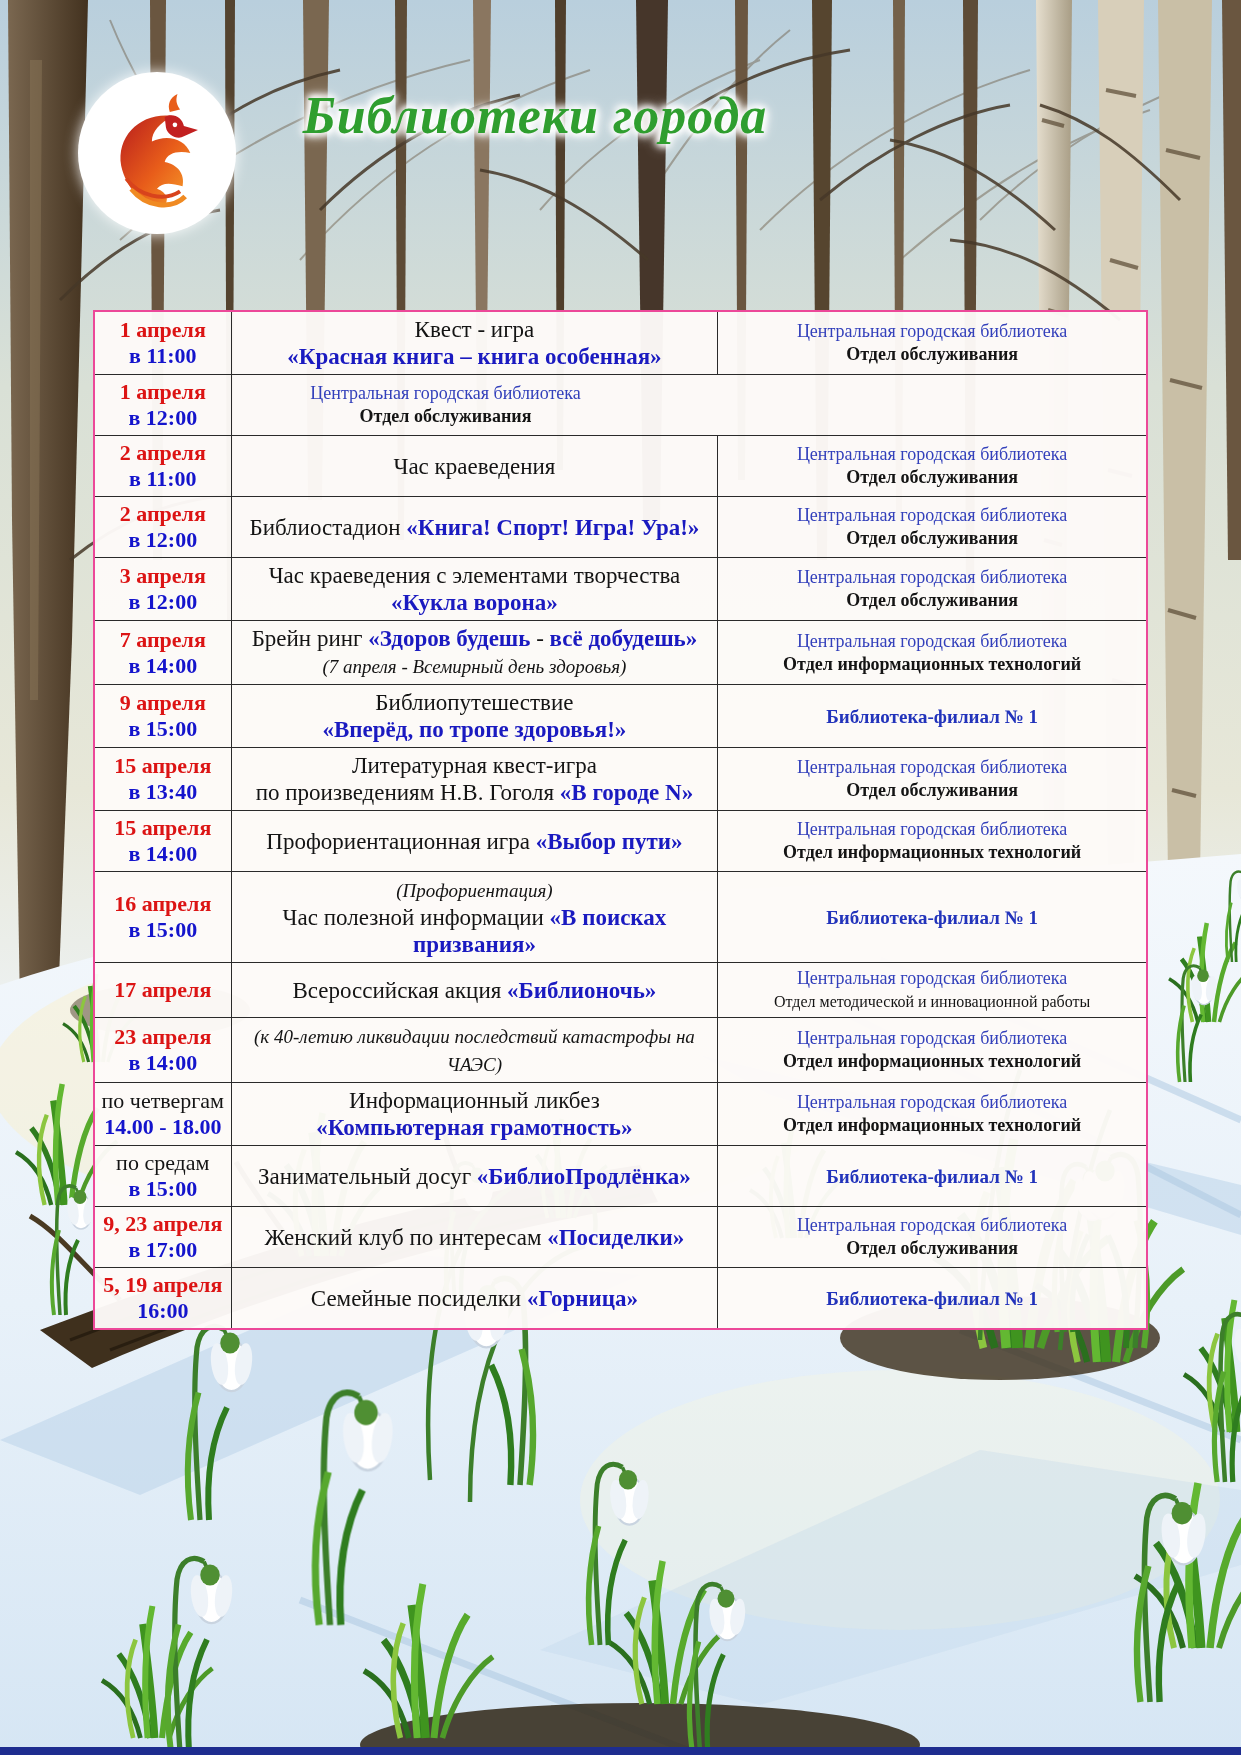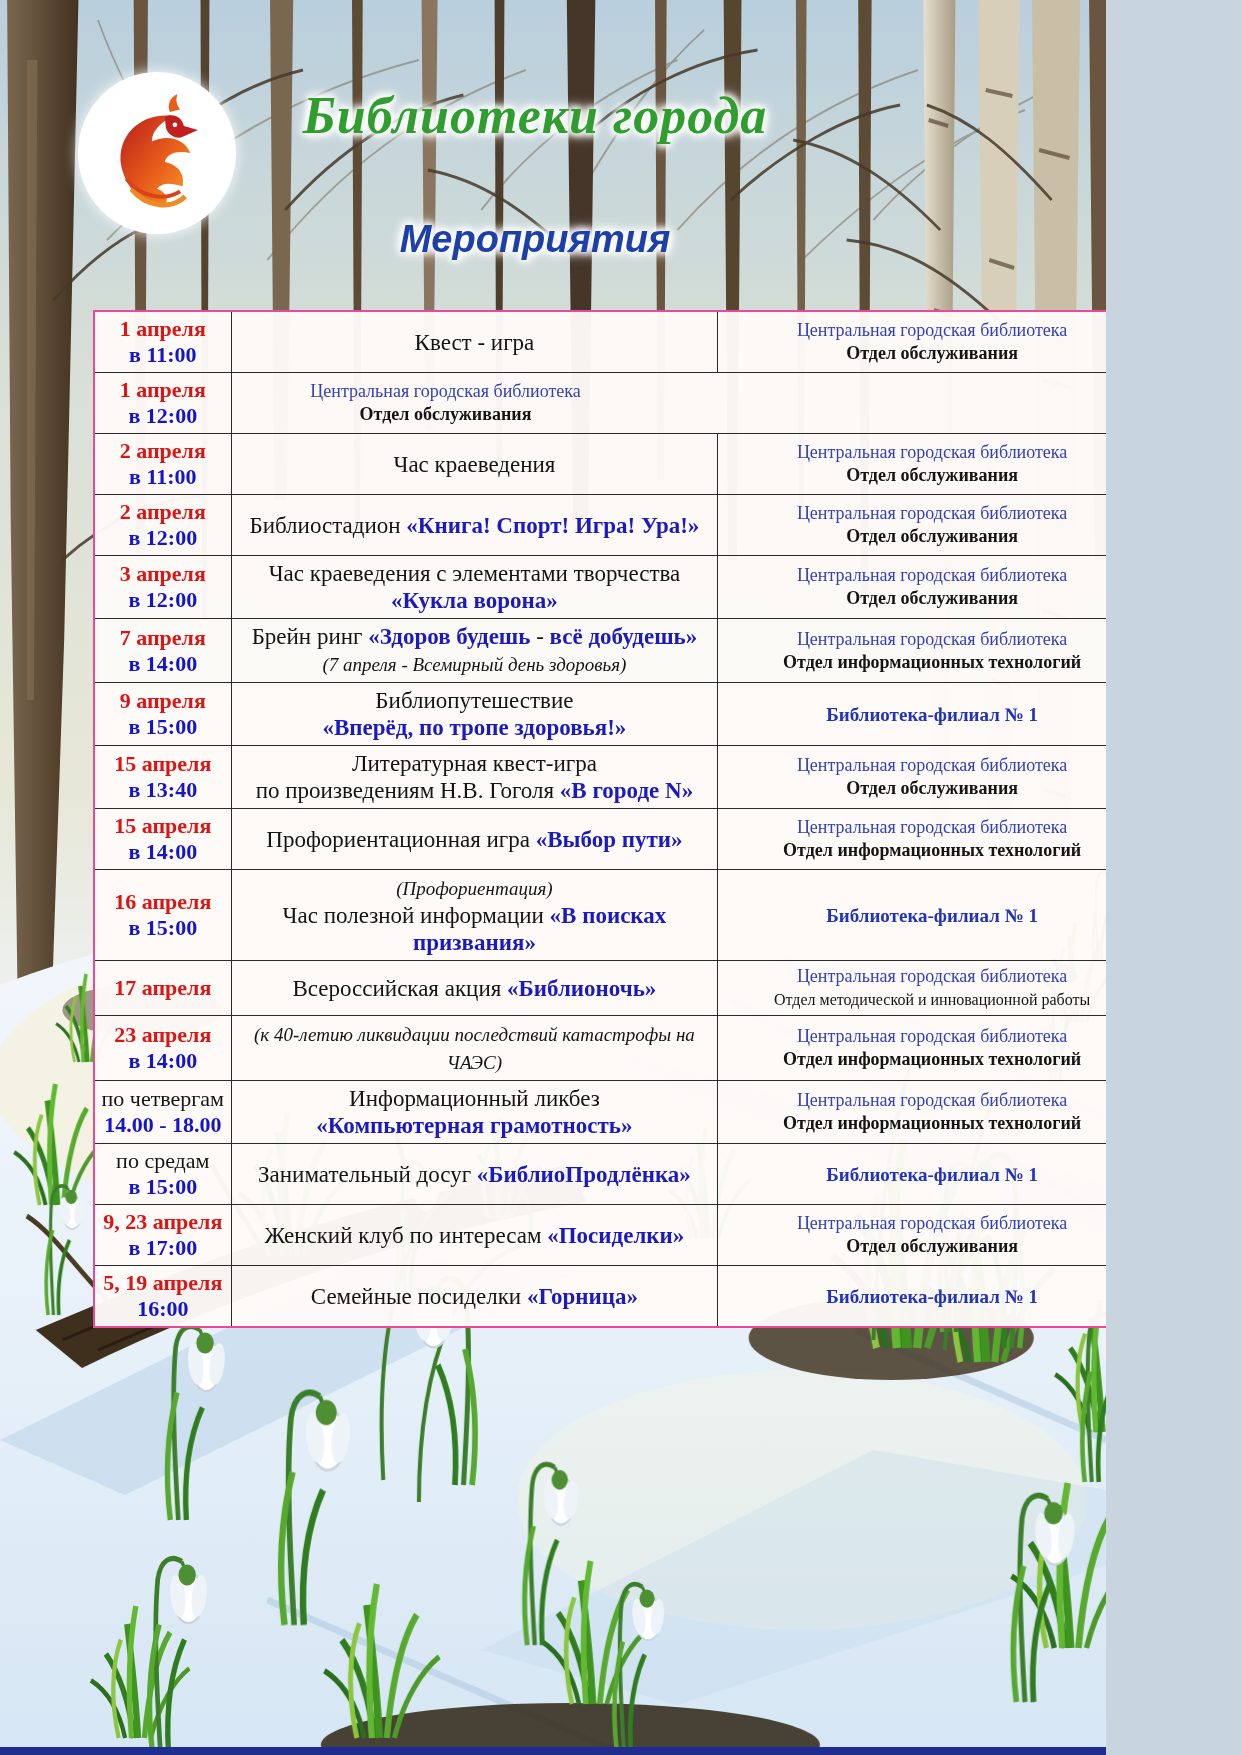--- a/index.html
+++ b/index.html
@@ -1,18 +1,18 @@
 <!DOCTYPE html>
 <html lang="ru" style="--title-green: #2f9e2f; --subtitle-magenta: #c2187e; --tagline-blue: #1c3faa; --date-red: #dc1414; --time-blue: #1414cc; --event-accent-blue: #1a1ac0; --location-blue: #3340bb; --branch-blue: #2233bb; --text-black: #141414;"><head>
 <meta charset="utf-8">
 <style>
   * { margin:0; padding:0; box-sizing:border-box; }
   html,body { background:#c8d4de; }
   .page{
-    position:relative; width:1106px; height:1755px; overflow:hidden;
+    position:relative; width:1241px; height:1755px; overflow:hidden;
     font-family:"Liberation Serif", serif; background:#fef9c3;
   }
   .bg{ position:absolute; inset:0; z-index:0; }
   .bg svg{ display:block; width:100%; height:100%; }
 
   
   .logo{
     position:absolute; left:78px; top:72px; width:158px; height:162px;
     background:#fff; border-radius:50%; z-index:3;
     box-shadow:0 0 14px rgba(255,255,255,.9);
@@ -245,30 +245,30 @@
       <path d="M22,60 C18,36 38,18 62,21 C52,27 46,33 46,41 C58,35 72,39 76,50 C66,48 58,50 56,57 C66,59 72,66 70,76 C60,73 54,73 50,78 C58,81 60,87 55,92 C38,90 26,78 22,60 Z" fill="url(#phx)"></path>
       <path d="M56,22 C62,18 70,22 71,29 L82,32 L71,37 C66,40 58,36 57,30 Z" fill="#c22020"></path>
       <circle cx="64" cy="28" r="1.8" fill="#fff"></circle>
       <path d="M30,78 C42,93 62,94 72,84" stroke="#f08a22" stroke-width="4" fill="none"></path>
       <path d="M26,70 C36,84 56,88 68,80" stroke="#d8431c" stroke-width="3" fill="none"></path>
       <path d="M60,18 C58,12 60,7 66,4 C64,10 66,13 68,16 Z" fill="#e85d1a"></path>
     </svg>
   </div>
 
   <div class="hdr title">Библиотеки города</div>
-  <div class="hdr tagline">Мероприятия</div>
 
   <div class="etable">
       <div class="trow">
         <div class="cell c-date">
           <div class="date-line date-red">1 апреля</div>
           <div class="date-line date-blue">в 11:00</div>
         </div>
         <div class="cell c-event">
           <div class="ev-line"><span class="seg-plain">Квест - игра</span></div>
+          <div class="ev-line"><span class="seg-accent">«Красная книга – книга особенная»</span></div>
         </div>
         <div class="cell c-loc">
           <div class="loc-line loc-hq">Центральная городская библиотека</div>
           <div class="loc-line loc-dept">Отдел обслуживания</div>
         </div>
       </div>
       <div class="trow">
         <div class="cell c-date">
           <div class="date-line date-red">1 апреля</div>
           <div class="date-line date-blue">в 12:00</div>

